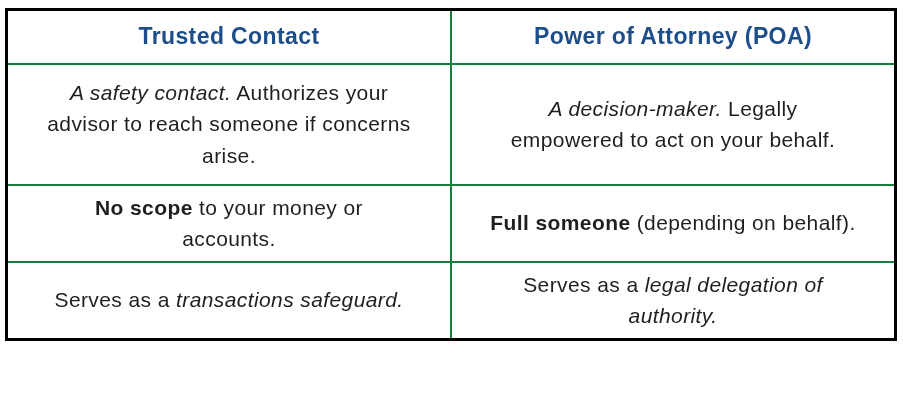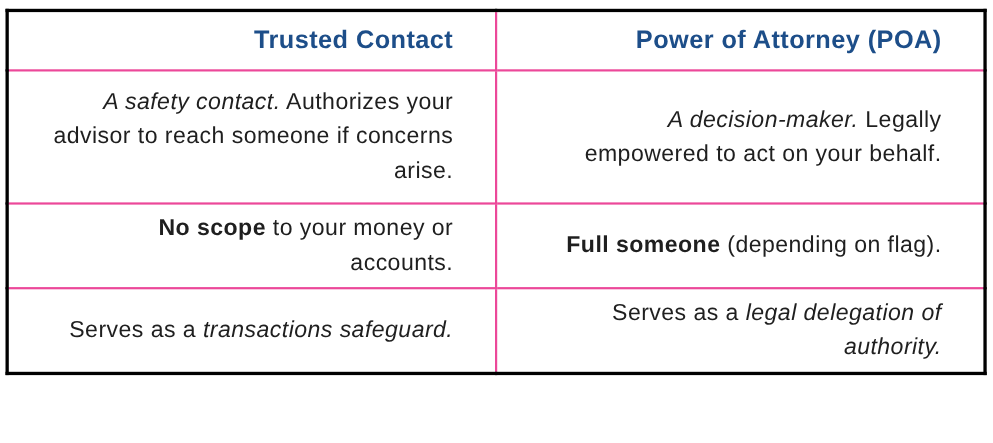--- a/index.html
+++ b/index.html
@@ -20,22 +20,22 @@
   table.comparison {
     border-collapse: collapse;
     table-layout: fixed;
     width: 892px;
     margin: 8px 0 0 5px;
     border: 3px solid #000000;
     background: #ffffff;
   }
   table.comparison th,
   table.comparison td {
-    border: 2px solid #ec4899;
-    text-align: right;
+    border: 2px solid #15803d;
+    text-align: center;
     vertical-align: middle;
     padding: 6px 38px;
     box-sizing: border-box;
     color: #1f1f1f;
   }
   table.comparison th {
     height: 54px;
     font-size: 23px;
     font-weight: bold;
     letter-spacing: 0.4px;
@@ -64,21 +64,21 @@
         <th>Power of Attorney (POA)</th>
       </tr>
     </thead>
     <tbody id="tbody">
         <tr>
           <td><span class="seg-italic">A safety contact.</span><span> Authorizes your advisor to reach someone if concerns arise.</span></td>
           <td><span class="seg-italic">A decision-maker.</span><span> Legally empowered to act on your behalf.</span></td>
         </tr>
         <tr>
           <td><span class="seg-bold">No scope</span><span> to your money or accounts.</span></td>
-          <td><span class="seg-bold">Full someone</span><span> (depending on flag).</span></td>
+          <td><span class="seg-bold">Full someone</span><span> (depending on behalf).</span></td>
         </tr>
         <tr>
           <td><span>Serves as a </span><span class="seg-italic">transactions safeguard.</span></td>
           <td><span>Serves as a </span><span class="seg-italic">legal delegation of authority.</span></td>
         </tr>
       </tbody>
   </table>
 </div>
 
 </body></html>

